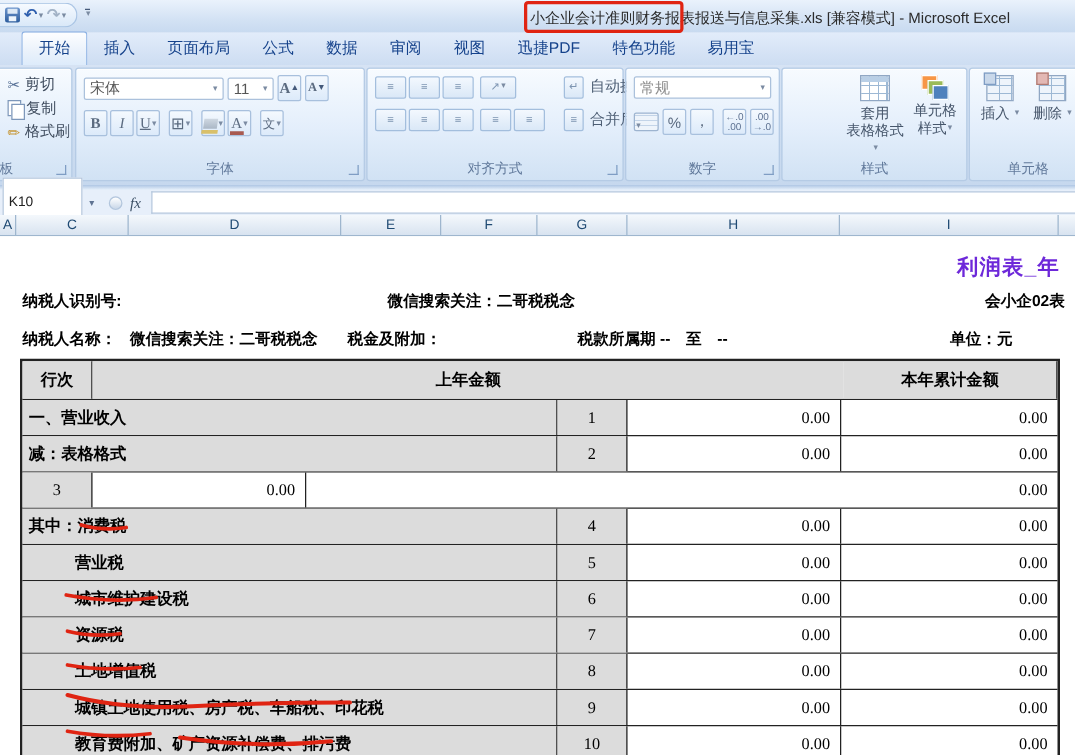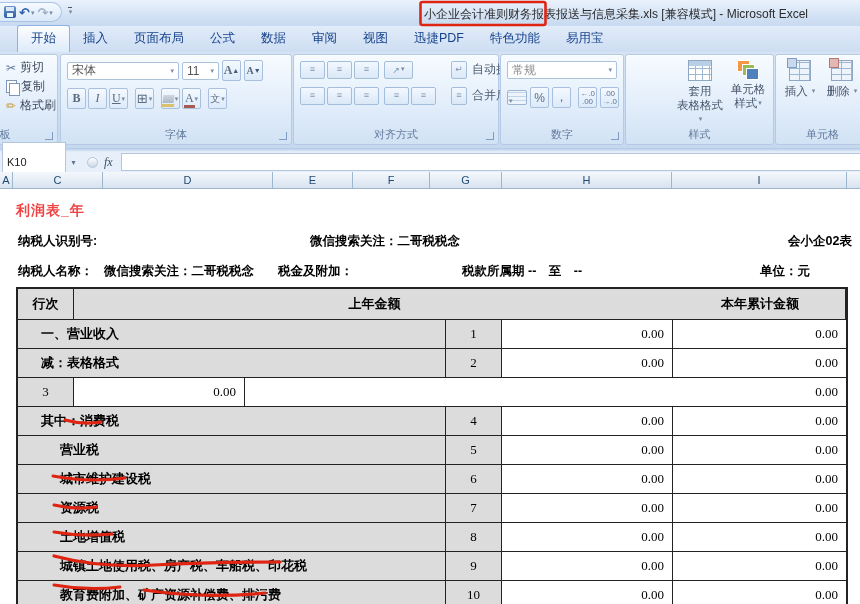--- a/index.html
+++ b/index.html
@@ -88,31 +88,31 @@
   .fxlabel{font-size:12px;font-style:italic;color:#3c5066;
     font-family:"Liberation Serif","DejaVu Serif",serif;margin-right:8px}
   .fxfield{flex:1;height:16px;background:#fff;border:1px solid #b3c6dd;border-right:none}
   
   .colheaders{position:absolute;left:0;top:172px;width:860px;height:17px;display:flex;
     background:linear-gradient(#f4f8fc,#d8e3f0);border-bottom:1px solid #9eb6ce;box-sizing:border-box}
   .ch{border-right:1px solid #9eb6ce;font-size:11px;color:#1f4a73;text-align:center;
     line-height:16px;box-sizing:border-box;overflow:hidden}
   
   .sheet{position:absolute;left:0;top:189px;width:860px;height:415px;background:#fff;overflow:hidden}
-  .stitle{position:absolute;left:16px;top:13px;width:832px;text-align:left;
-    font-size:14px;font-weight:bold;color:#ef4444;letter-spacing:1px}
+  .stitle{position:absolute;left:16px;top:13px;width:832px;text-align:right;
+    font-size:17px;font-weight:bold;color:#6d28d9;letter-spacing:1px}
   .srow{position:absolute;font-size:12.5px;font-weight:bold;color:#000;white-space:nowrap}
   
   .ltable{position:absolute;left:16px;top:98px;width:832px;border:2px solid #222;
     box-sizing:border-box;background:#fff}
   .trow{display:flex;height:28px;border-top:1px solid #222}
   .trow:first-child{border-top:none;height:30px}
   .trow:first-child .cell{line-height:30px}
   .cell{box-sizing:border-box;line-height:28px;font-size:13px;color:#000;overflow:hidden;white-space:nowrap}
-  .c-item{width:428px;background:#dcdcdc;padding-left:23px;border-right:1px solid #222;font-weight:bold}
+  .c-item{width:428px;background:#dcdcdc;padding-left:5px;border-right:1px solid #222;font-weight:bold}
   .c-line{width:56px;background:#dcdcdc;text-align:center;border-right:1px solid #222;
     font-family:"Liberation Serif","DejaVu Serif",serif}
   .c-cur{width:171px;text-align:right;padding-right:8px;border-right:1px solid #222;
     font-family:"Liberation Serif","DejaVu Serif",serif}
   .c-pri{flex:1;text-align:right;padding-right:8px;
     font-family:"Liberation Serif","DejaVu Serif",serif}
   .thead .c-item{font-weight:bold;padding-left:5px}
   .thead .c-cur,.thead .c-pri{background:#dcdcdc;text-align:center;padding-right:0;
     font-family:"Liberation Sans","DejaVu Sans",sans-serif;font-weight:bold}
   .indent .c-item{padding-left:42px}

